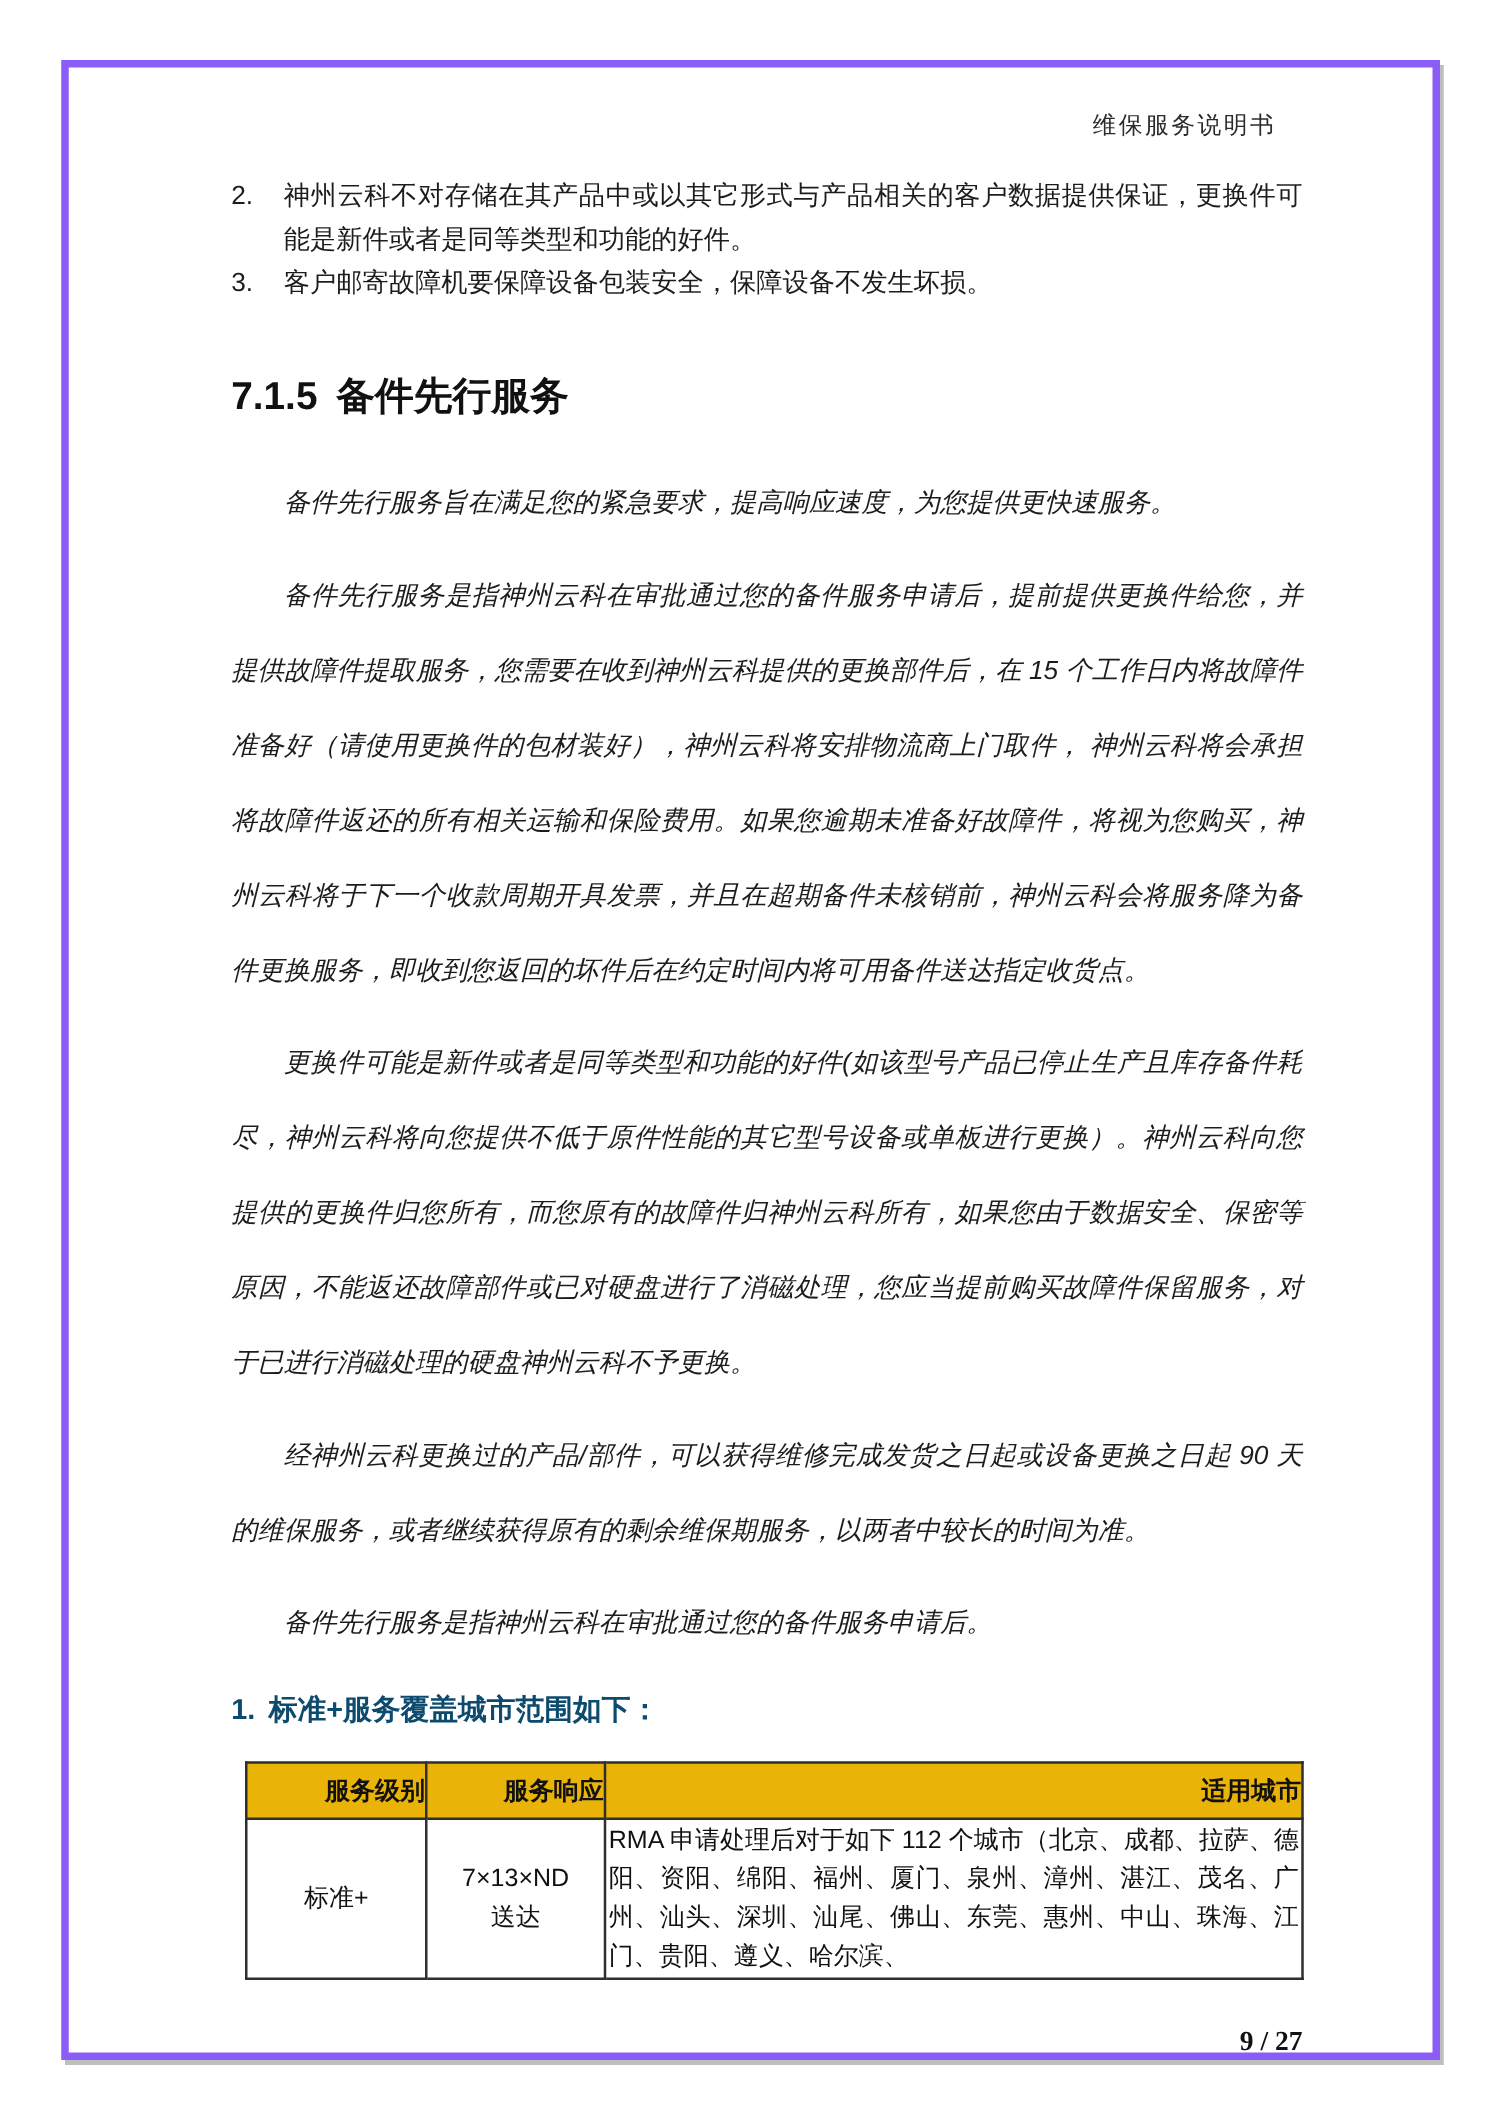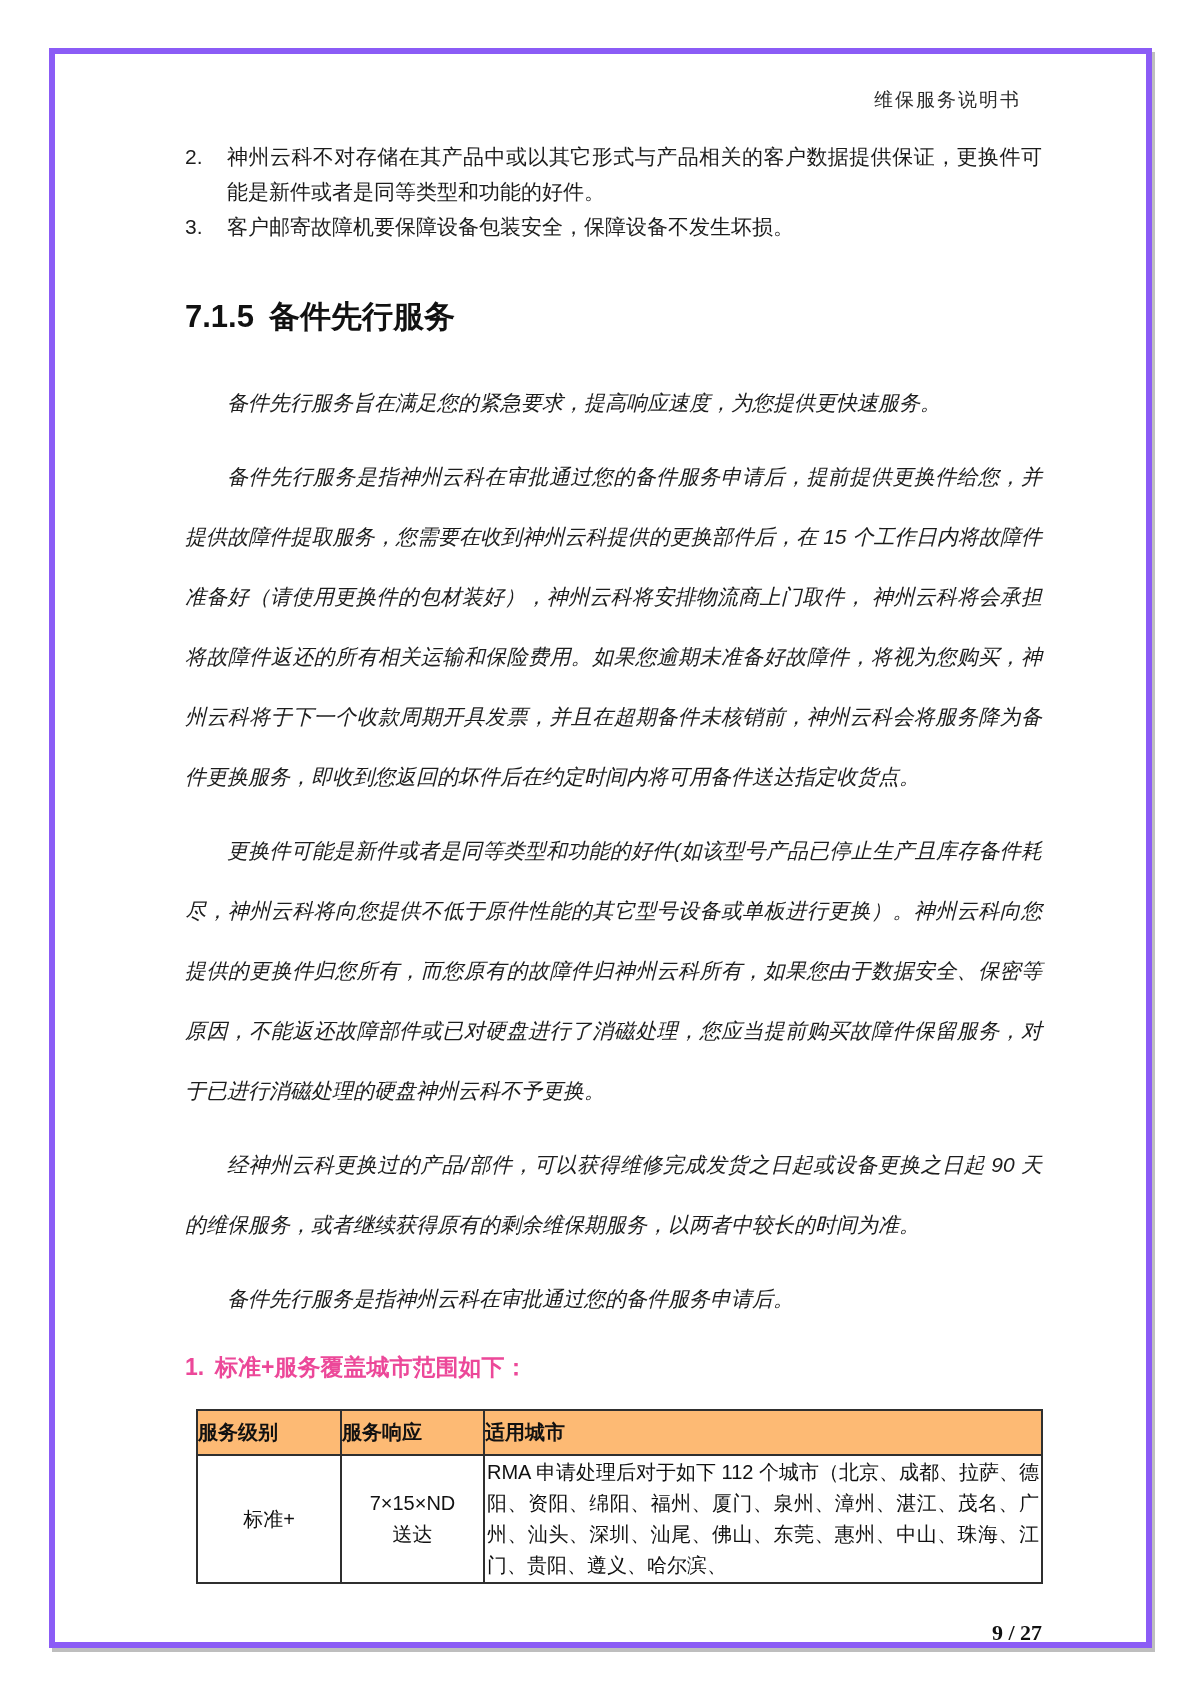--- a/index.html
+++ b/index.html
@@ -65,41 +65,41 @@
     color: #1c1c1c;
     font-style: italic;
   }
   .para.first { margin-top: 38px; }
   
   .sub-heading {
     margin-top: 22px;
     font-size: 23px;
     font-weight: bold;
     line-height: 32px;
-    color: #ec4899;
+    color: #0c4a6e;
   }
   .sub-heading .sub-prefix { display: inline-block; min-width: 30px; }
   
   .svc-table {
     margin-top: 26px;
     margin-left: 11px;
     width: 845px;
     border-collapse: collapse;
     table-layout: fixed;
   }
   .svc-table th, .svc-table td {
     border: 2px solid #2f2f2f;
     font-size: 20px;
     color: #111;
     vertical-align: middle;
   }
   .svc-table th {
-    background: #fdba74;
+    background: #eab308;
     font-weight: bold;
-    text-align: left;
+    text-align: right;
     height: 45px;
   }
   .svc-table td { height: 95px; }
   .col-level { width: 144px; }
   .col-resp  { width: 143px; }
   .col-city  { width: 558px; }
   .cell-center { text-align: center; line-height: 31px; }
   .cell-cities {
     text-align: justify;
     line-height: 31px;
@@ -159,21 +159,21 @@
         <tr>
           <th>服务级别</th>
           <th>服务响应</th>
           <th>适用城市</th>
         </tr>
       </thead>
       <tbody>
         <tr>
           <td class="cell-center">标准+</td>
           <td class="cell-center">
-            <div>7×15×ND</div>
+            <div>7×13×ND</div>
             <div>送达</div>
           </td>
           <td class="cell-cities">RMA 申请处理后对于如下 112 个城市（北京、成都、拉萨、德阳、资阳、绵阳、福州、厦门、泉州、漳州、湛江、茂名、广州、汕头、深圳、汕尾、佛山、东莞、惠州、中山、珠海、江门、贵阳、遵义、哈尔滨、</td>
         </tr>
       </tbody>
     </table>
 
     <div class="doc-footer">9 / 27</div>
 
   </div>

